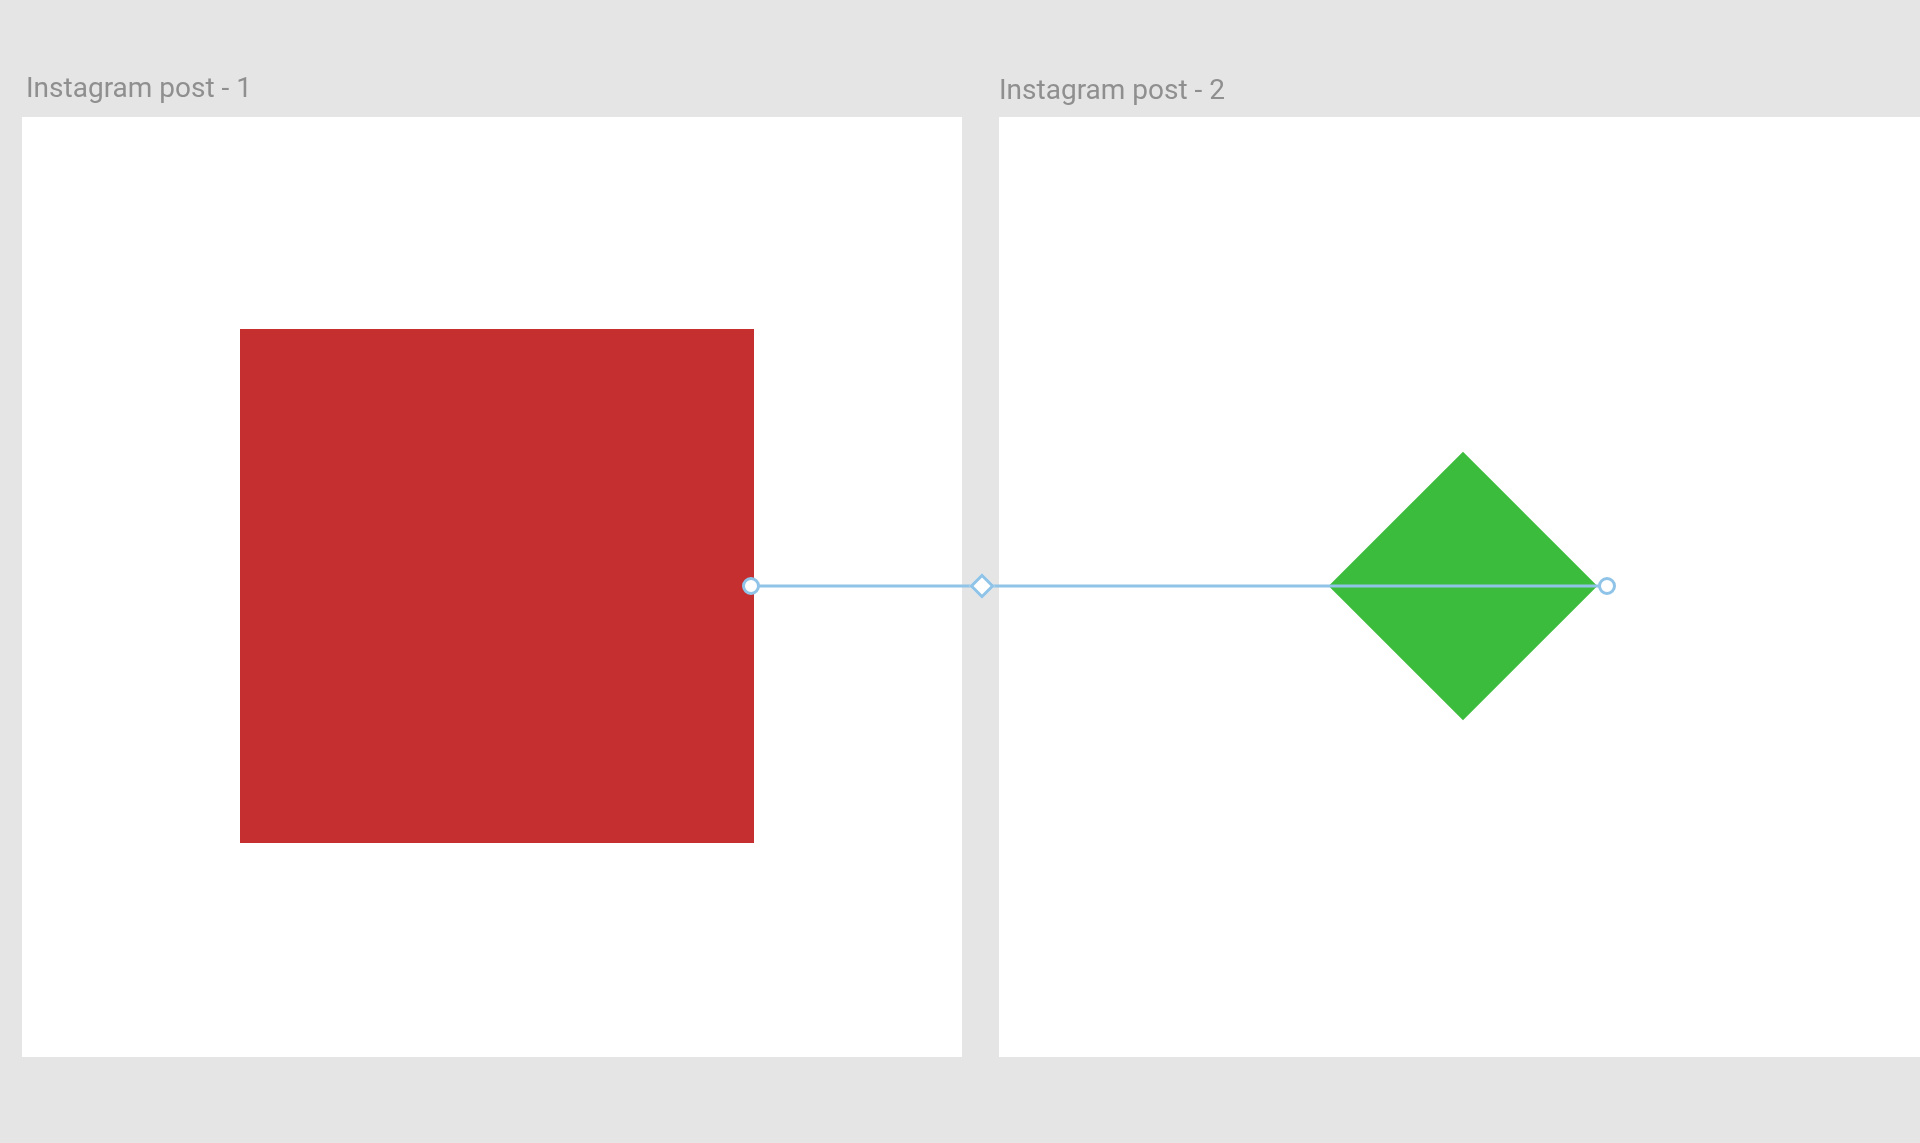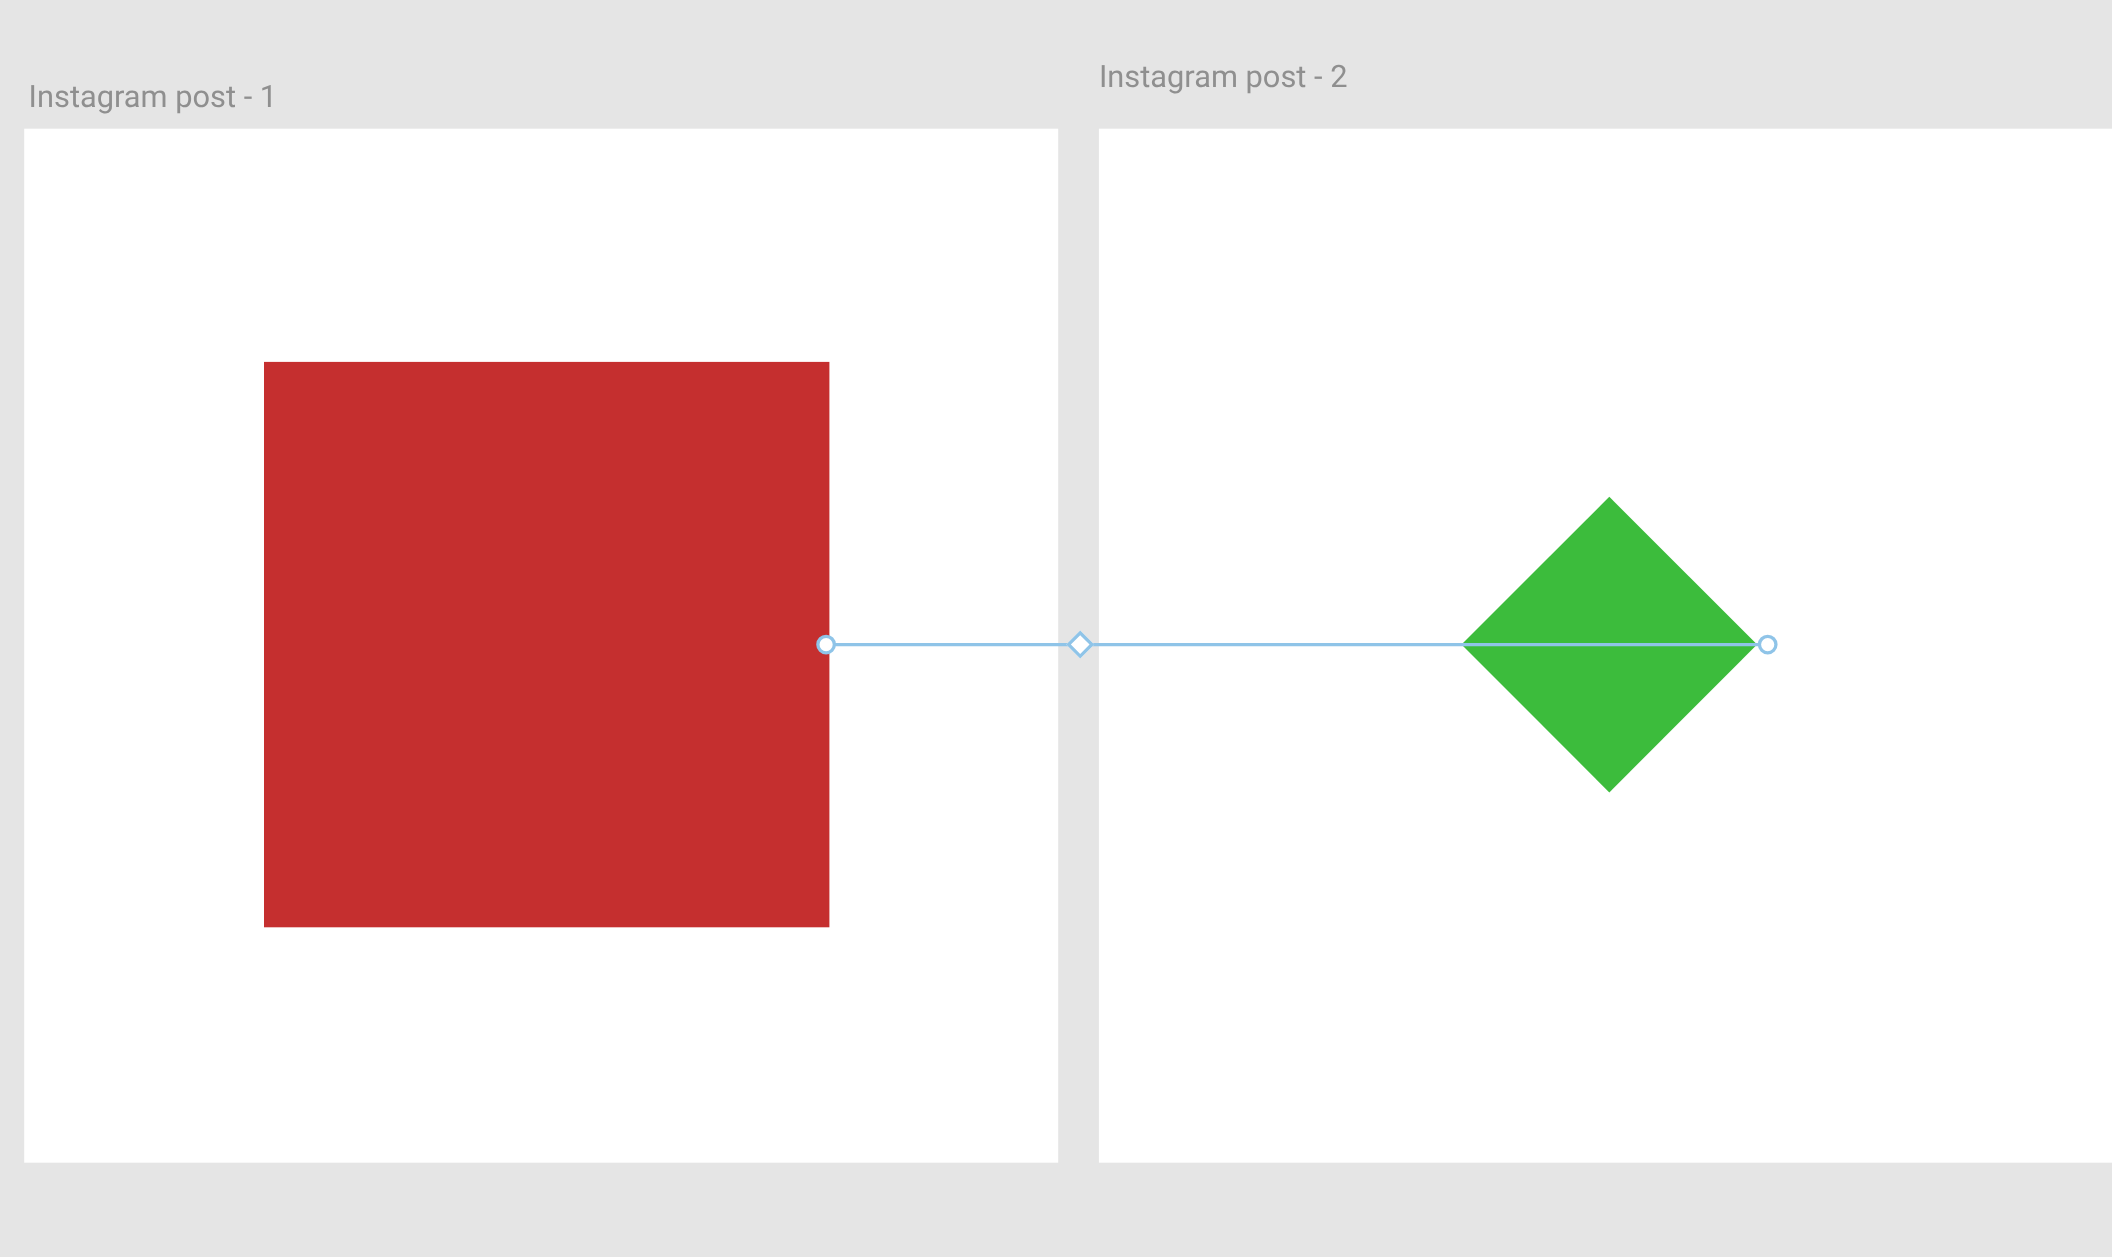--- a/index.html
+++ b/index.html
@@ -74,21 +74,21 @@
 </head>
 <body>
 
 <div class="canvas">
 
   <div class="frame-label" style="left:4px; top:74px;">Instagram post - 1</div>
 
   <div class="frame" style="left:0px; top:117px; width:940px; height:940px;">
   </div>
 
-  <div class="frame-label" style="left:977px; top:56px;">Instagram post - 2</div>
+  <div class="frame-label" style="left:977px; top:76px;">Instagram post - 2</div>
 
   <div class="frame" style="left:977px; top:117px; width:943px; height:940px;">
   </div>
 
   <div class="red-square" style="left:218px; top:329px; width:514px; height:514px;"></div>
 
   <div class="green-diamond" style="left:1346px; top:491px; width:190px; height:190px; transform: rotate(45deg);"></div>
 
   <svg class="connector" width="1920" height="1143" style="left:0; top:0;">
     <line x1="729" y1="586" x2="1585" y2="586" stroke="#8fc4e8" stroke-width="3"></line>

